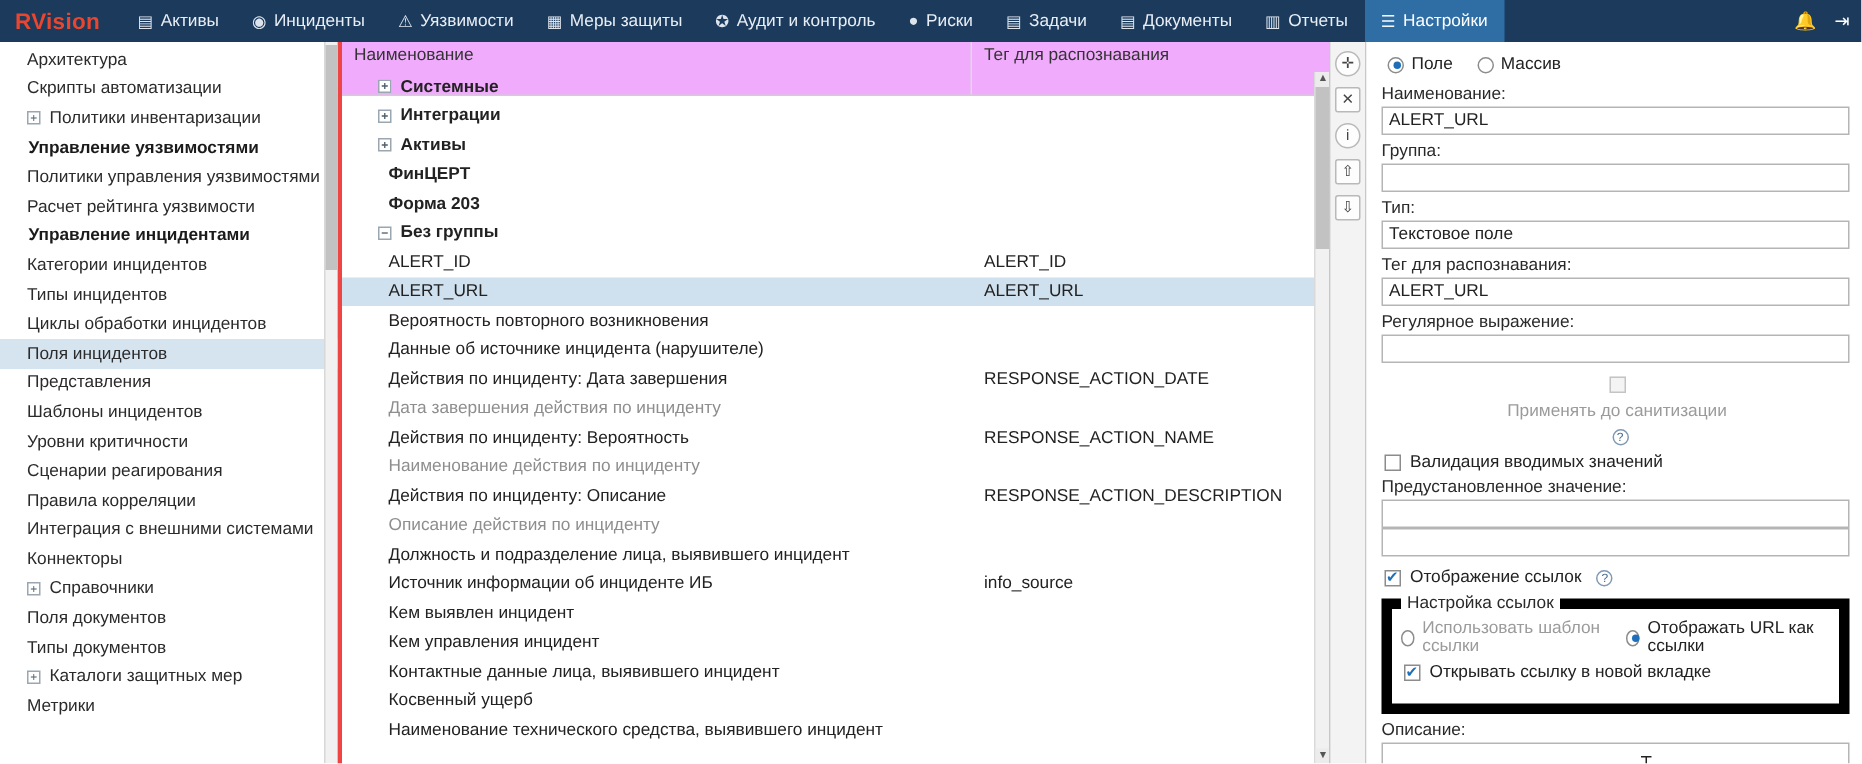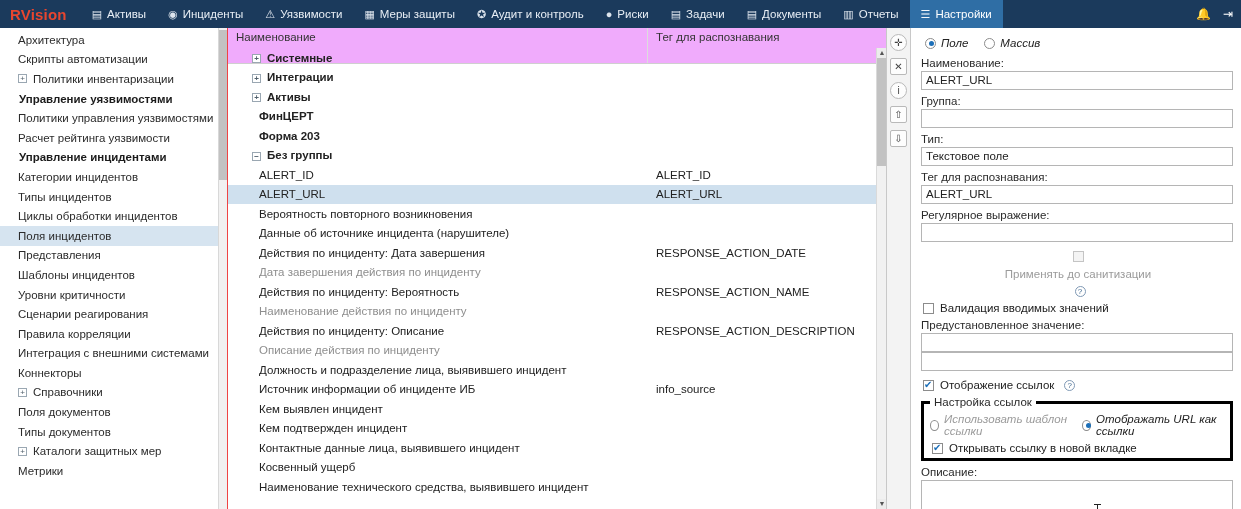--- a/index.html
+++ b/index.html
@@ -42,21 +42,21 @@
   .topspacer { flex: 1; }
   .navright { display: flex; align-items: center; gap: 12px; padding: 0 8px; }
 
   
   .body { display: flex; height: 481px; }
 
   
   .sidebar {
     width: 228px;
     background: #fff;
-    border-right: 1px solid #ef4444;
+    border-right: 3px solid #ef4444;
     overflow: hidden;
     position: relative;
     padding-top: 2px;
   }
   .side-row {
     height: 19.6px;
     display: flex; align-items: center;
     padding-left: 18px;
     font-size: 11.5px;
     color: #2b2b2b;
@@ -168,21 +168,21 @@
 
   
   .panel {
     width: 330px;
     background: #fff;
     padding: 6px 8px 0 10px;
     overflow: hidden;
     position: relative;
   }
   .radio-row { display: flex; align-items: center; gap: 16px; margin: 3px 0 8px 4px; }
-  .rb { display: flex; align-items: center; gap: 5px; font-size: 11.5px; font-style: italic; }
+  .rb { display: flex; align-items: center; gap: 5px; font-size: 11.5px; }
   .rb i {
     width: 11px; height: 11px; border-radius: 50%;
     border: 1px solid #8c8c8c; background: #fff;
     display: inline-block; position: relative;
   }
   .rb.on i::after {
     content: ""; position: absolute; left: 2.5px; top: 2.5px;
     width: 5px; height: 5px; border-radius: 50%; background: #1c6fb8;
   }
   .lbl {
@@ -210,22 +210,22 @@
     font-size: 10px; color: #1c6fb8;
   }
   .cb.dis { border-color: #c4c4c4; background: #f4f4f4; }
   .txt-dim { color: #9b9b9b; }
   .help {
     display: inline-block; width: 11px; height: 11px; border-radius: 50%;
     border: 1px solid #7f99b5; color: #41698f; font-size: 8px;
     line-height: 10px; text-align: center; margin-left: 4px;
   }
   fieldset.links {
-    border: 3px solid #000000;
-    margin: 5px 0 0 0; padding: 3px 6px 2px 6px;
+    border: 7px solid #000000;
+    margin: 5px 0 0 0; padding: 3px 6px 13px 6px;
   }
   fieldset.links legend { font-size: 11.5px; color: #2a2a2a; padding: 0 4px; }
   .links-row { display: flex; align-items: center; gap: 8px; margin-top: 2px; }
   .links-row .rb { font-size: 11.5px; }
   .desc-box {
     border: 1px solid #b5b5b5;
     height: 44px; width: 100%;
     background: #fff;
     position: relative;
   }
@@ -484,21 +484,21 @@
           <div class="c2">info_source</div>
         </div>
 
 
         <div class="row">
           <div class="c1 ind2">Кем выявлен инцидент</div>
           <div class="c2"></div>
         </div>
 
         <div class="row">
-          <div class="c1 ind2">Кем подтвержден инцидент</div>
+          <div class="c1 ind2">Кем управления инцидент</div>
           <div class="c2"></div>
         </div>
 
         <div class="row">
           <div class="c1 ind2">Контактные данные лица, выявившего инцидент</div>
           <div class="c2"></div>
         </div>
 
         <div class="row">
           <div class="c1 ind2">Косвенный ущерб</div>

